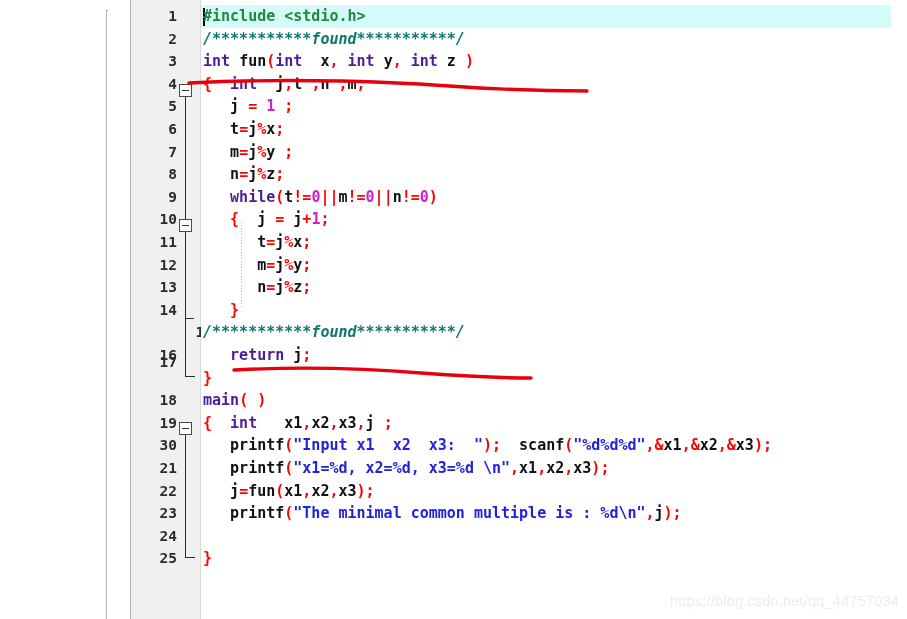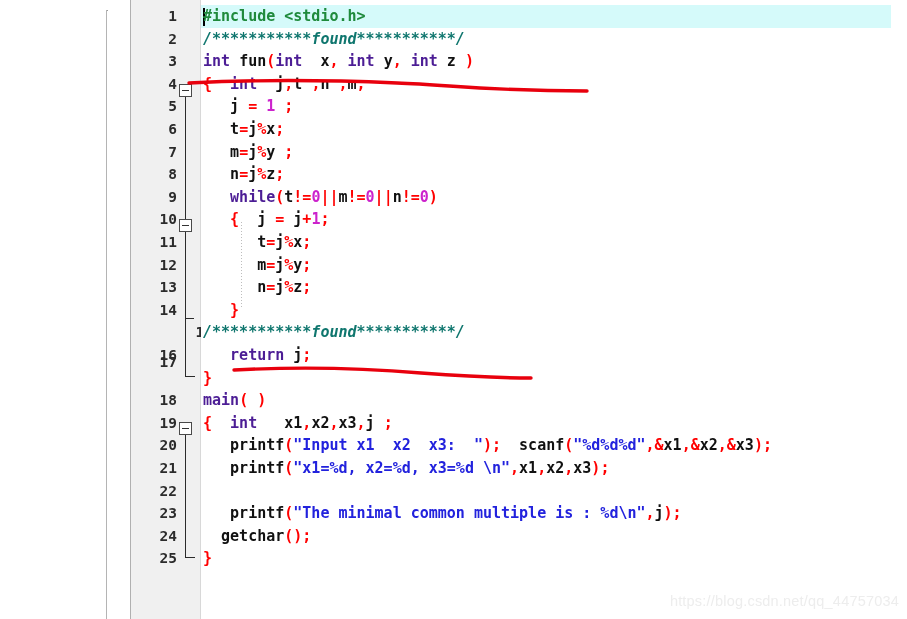--- a/index.html
+++ b/index.html
@@ -213,21 +213,21 @@
       <div class="ln" style="top: 208.4px;">10</div>
       <div class="ln" style="top: 231px;">11</div>
       <div class="ln" style="top: 253.6px;">12</div>
       <div class="ln" style="top: 276.2px;">13</div>
       <div class="ln" style="top: 298.8px;">14</div>
       <div class="ln" style="top: 321.4px; padding-left: 36px;">15</div>
       <div class="ln" style="top: 344px;">16</div>
       <div class="ln" style="top: 351px;">17</div>
       <div class="ln" style="top: 389.2px;">18</div>
       <div class="ln" style="top: 411.8px;">19</div>
-      <div class="ln" style="top: 434.4px;">20</div>
+      <div class="ln" style="top: 434.4px;">30</div>
       <div class="ln" style="top: 457px;">21</div>
       <div class="ln" style="top: 479.6px;">22</div>
       <div class="ln" style="top: 502.2px;">23</div>
       <div class="ln" style="top: 524.8px;">24</div>
       <div class="ln" style="top: 547.4px;">25</div>
     </div>
 
   <div id="code-area">
     <div id="curline-hl" style="top: 5px; height: 22.6px;"></div>
     <div id="caret" style="top: 8px;"></div>
@@ -245,22 +245,22 @@
       <div class="cl" style="top: 253.6px;">      <span class="plain">m</span><span class="punc">=</span><span class="plain">j</span><span class="punc">%</span><span class="plain">y</span><span class="punc">;</span></div>
       <div class="cl" style="top: 276.2px;">      <span class="plain">n</span><span class="punc">=</span><span class="plain">j</span><span class="punc">%</span><span class="plain">z</span><span class="punc">;</span></div>
       <div class="cl" style="top: 298.8px;">   <span class="punc">}</span></div>
       <div class="cl" style="top: 321.4px;"><span class="com">/***********found***********/</span></div>
       <div class="cl" style="top: 344px;">   <span class="kw">return</span> <span class="plain">j</span><span class="punc">;</span></div>
       <div class="cl" style="top: 366.6px;"><span class="punc">}</span></div>
       <div class="cl" style="top: 389.2px;"><span class="kw">main</span><span class="punc">(</span> <span class="punc">)</span></div>
       <div class="cl" style="top: 411.8px;"><span class="punc">{</span>  <span class="kw">int</span>   <span class="plain">x1</span><span class="punc">,</span><span class="plain">x2</span><span class="punc">,</span><span class="plain">x3</span><span class="punc">,</span><span class="plain">j</span> <span class="punc">;</span></div>
       <div class="cl" style="top: 434.4px;">   <span class="plain">printf</span><span class="punc">(</span><span class="str">"Input x1  x2  x3:  "</span><span class="punc">)</span><span class="punc">;</span>  <span class="plain">scanf</span><span class="punc">(</span><span class="str">"%d%d%d"</span><span class="punc">,</span><span class="punc">&amp;</span><span class="plain">x1</span><span class="punc">,</span><span class="punc">&amp;</span><span class="plain">x2</span><span class="punc">,</span><span class="punc">&amp;</span><span class="plain">x3</span><span class="punc">)</span><span class="punc">;</span></div>
       <div class="cl" style="top: 457px;">   <span class="plain">printf</span><span class="punc">(</span><span class="str">"x1=%d, x2=%d, x3=%d \n"</span><span class="punc">,</span><span class="plain">x1</span><span class="punc">,</span><span class="plain">x2</span><span class="punc">,</span><span class="plain">x3</span><span class="punc">)</span><span class="punc">;</span></div>
+      <div class="cl" style="top: 479.6px;">   <span class="plain">j</span><span class="punc">=</span><span class="plain">fun</span><span class="punc">(</span><span class="plain">x1</span><span class="punc">,</span><span class="plain">x2</span><span class="punc">,</span><span class="plain">x3</span><span class="punc">)</span><span class="punc">;</span></div>
       <div class="cl" style="top: 502.2px;">   <span class="plain">printf</span><span class="punc">(</span><span class="str">"The minimal common multiple is : %d\n"</span><span class="punc">,</span><span class="plain">j</span><span class="punc">)</span><span class="punc">;</span></div>
-      <div class="cl" style="top: 524.8px;">  <span class="plain">getchar</span><span class="punc">(</span><span class="punc">)</span><span class="punc">;</span></div>
       <div class="cl" style="top: 547.4px;"><span class="punc">}</span></div>
     </div>
 
   <div class="foldbox" style="left:48px; top:84px;"></div>
   <div class="foldline" style="left:54px; top:97px; height:221px;"></div>
   <div class="foldtick" style="left:54px; top:318px; width:9px;"></div>
   <div class="foldend" style="left:54px; top:318px; width:9px; height:58px;"></div>
 
   <div class="foldbox" style="left:48px; top:219px;"></div>
   <div class="foldline" style="left:54px; top:232px; height:86px;"></div>

